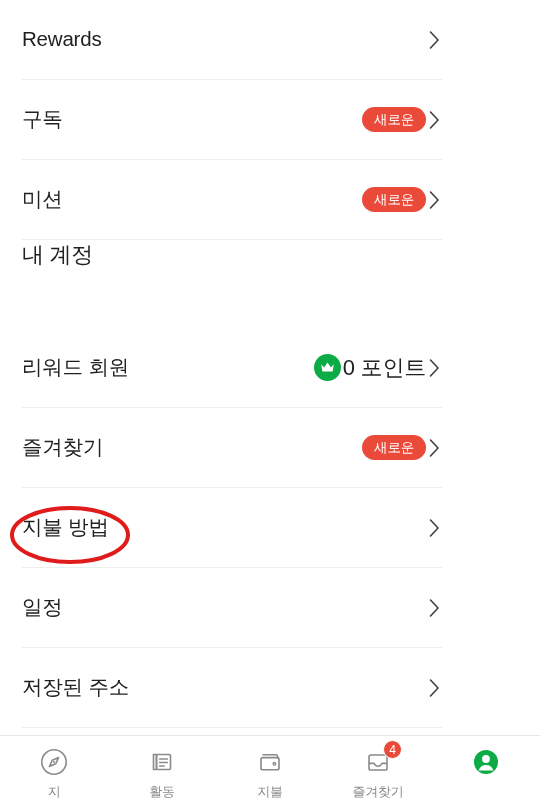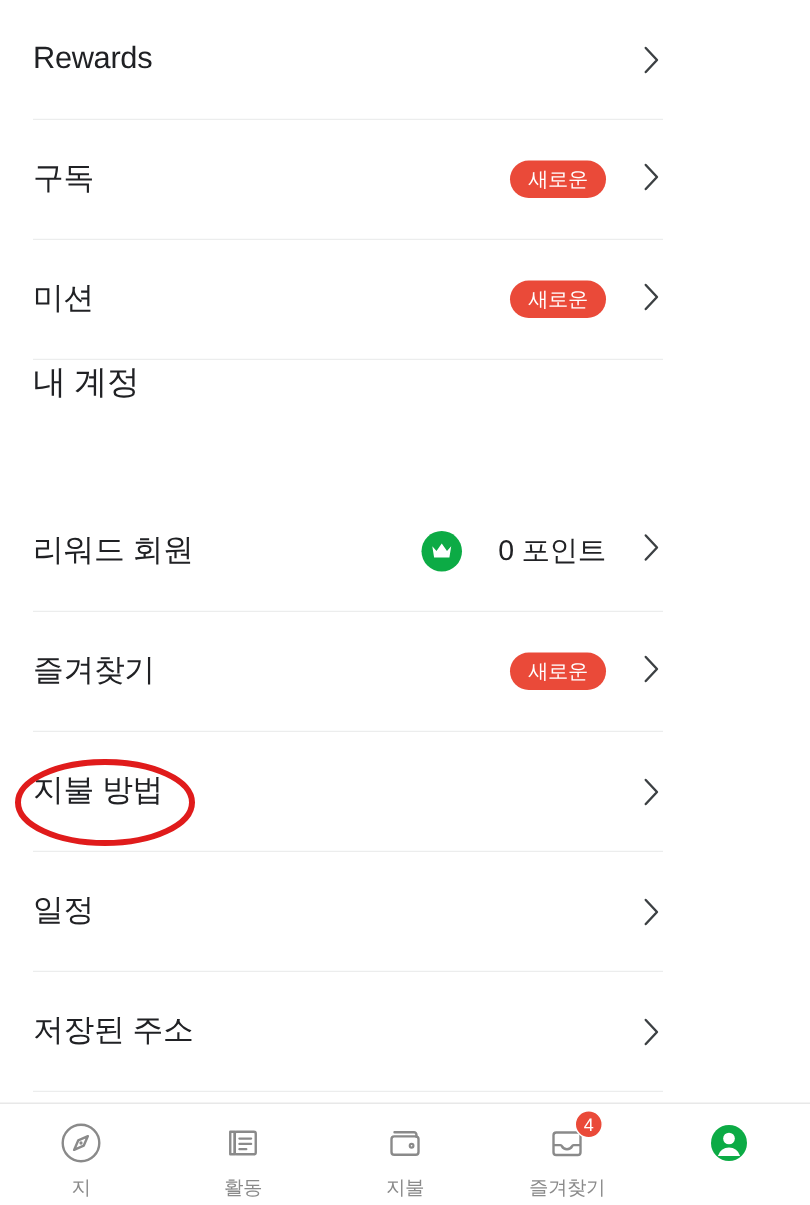--- a/index.html
+++ b/index.html
@@ -40,22 +40,22 @@
     font-size: 20.5px;
     color: #202124;
     letter-spacing: -0.2px;
     line-height: 1.2;
     white-space: nowrap;
   }
   .row .spacer { flex: 1 1 auto; }
 
   .row .right {
     display: flex;
-    align-items: flex-start;
-    gap: 24px;
+    align-items: center;
+    gap: 2px;
   }
 
   
   .divider {
     height: 1px;
     margin: 0 22px;
     background: #eceded;
   }
 
   
@@ -103,21 +103,21 @@
     border-radius: 50%;
     background: #0cab45;
     display: inline-flex;
     align-items: center;
     justify-content: center;
     flex: 0 0 auto;
   }
   .crown svg { display: block; }
 
   .points {
-    font-size: 19px;
+    font-size: 22px;
     color: #202124;
     letter-spacing: -0.2px;
     white-space: nowrap;
   }
 
   
   .annot-ellipse {
     position: absolute;
     pointer-events: none;
     z-index: 20;

